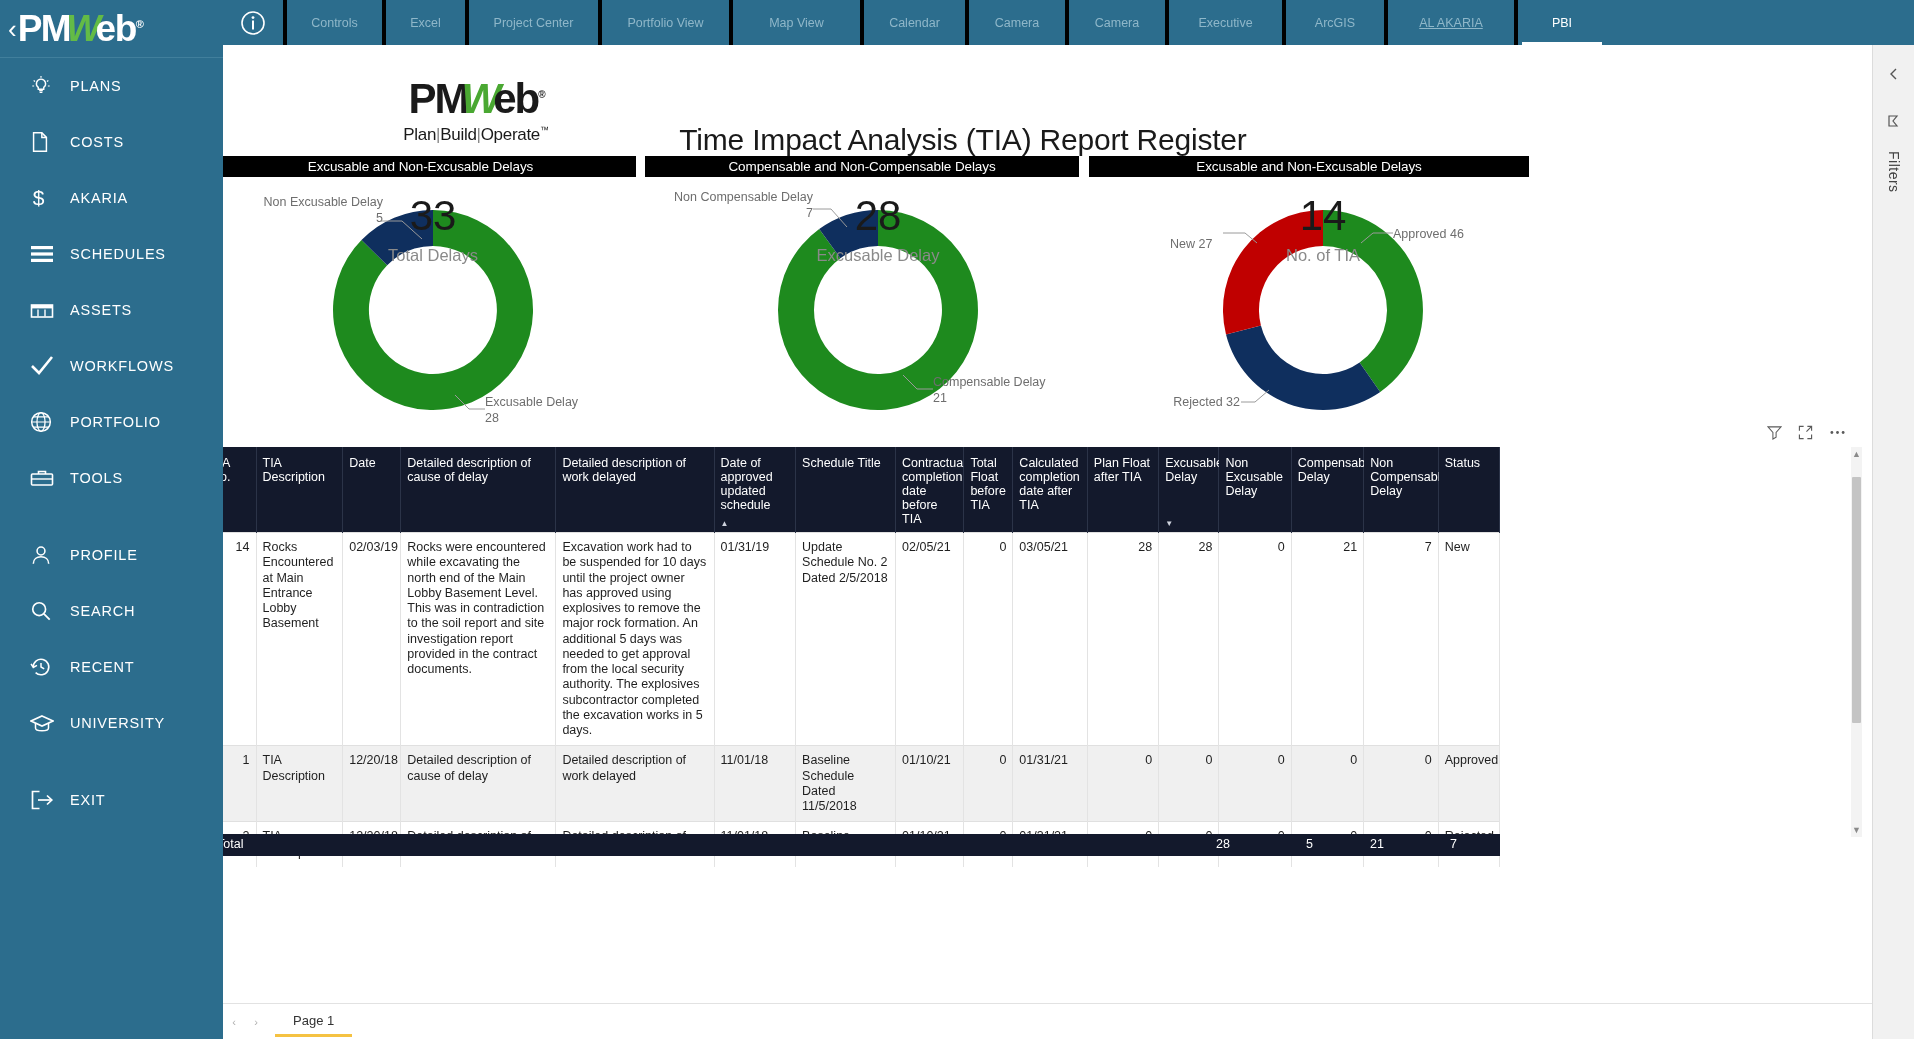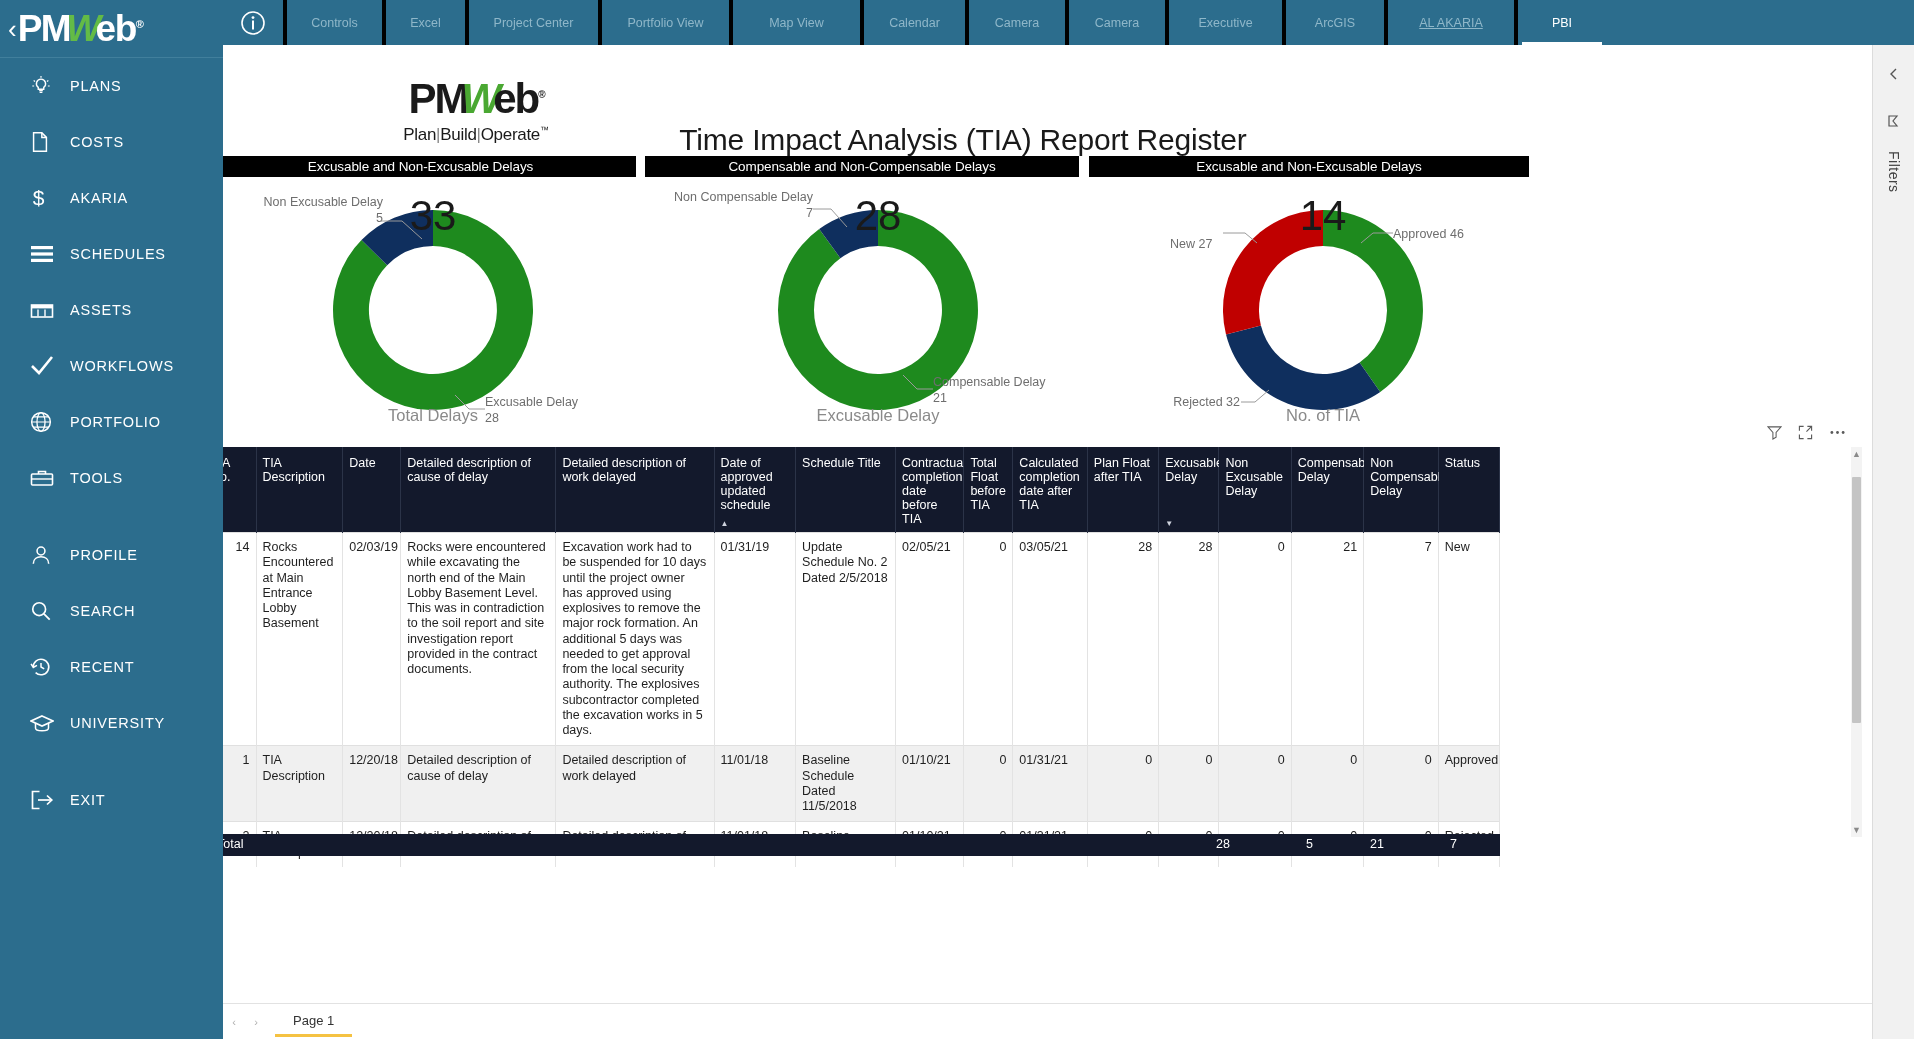--- a/index.html
+++ b/index.html
@@ -98,21 +98,21 @@
   #pt1 { left:-18px; top:111px; width:431px; }
   #pt2 { left:422px; top:111px; width:434px; }
   #pt3 { left:866px; top:111px; width:440px; }
 
   .donut-wrap { position:absolute; }
   #d1 { left:95px; top:150px; width:230px; height:230px; }
   #d2 { left:540px; top:150px; width:230px; height:230px; }
   #d3 { left:985px; top:150px; width:230px; height:230px; }
   .donut-center {
     position:absolute; left:0; top:0; width:100%; height:100%;
-    display:flex; flex-direction:column; align-items:center; justify-content:space-between;
+    display:flex; flex-direction:column; align-items:center; justify-content:flex-start;
     pointer-events:none;
   }
   .donut-num { font-size:42px; color:#1a1a1a; line-height:1; }
   .donut-cap { font-size:16.5px; color:#8a8a8a; margin-top:9px; }
 
   .dlabel { position:absolute; font-size:12.5px; color:#6e6e6e; line-height:1.25; white-space:nowrap; }
   .dlabel.r { text-align:right; }
 
   
   #tbl-tools { position:absolute; right:26px; top:380px; display:flex; gap:16px; align-items:center; }

